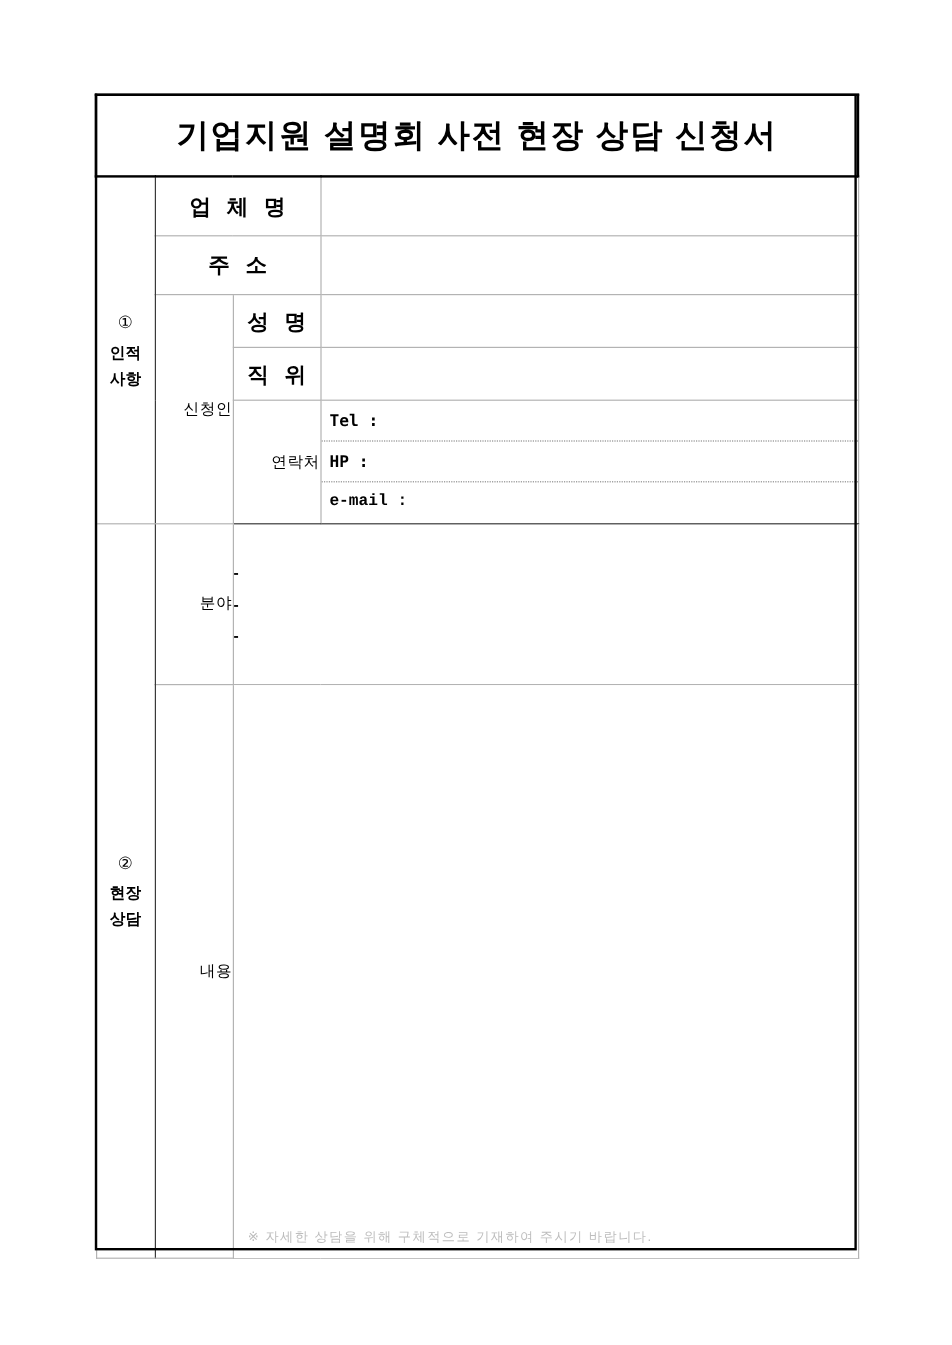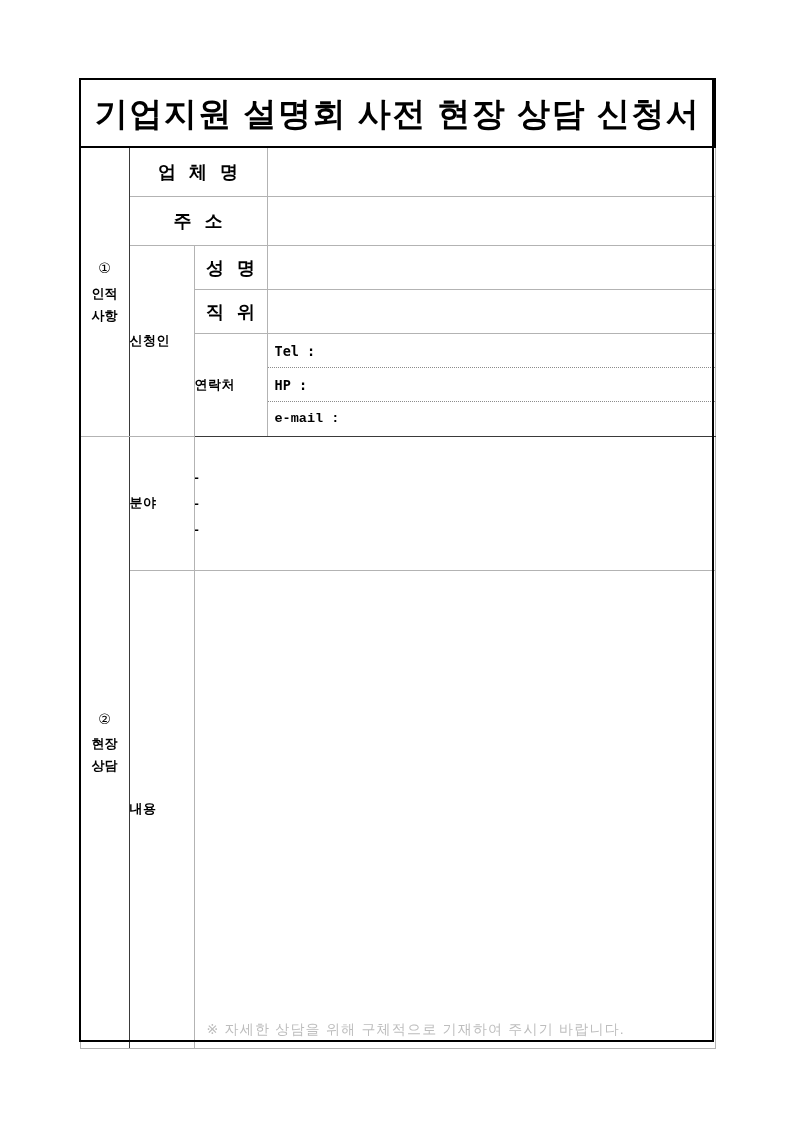--- a/index.html
+++ b/index.html
@@ -59,32 +59,32 @@
   
   .title-cell {
     height: 66px;
     text-align: center;
     border-bottom: 2px solid #000000 !important;
     border-left: 2px solid #000000 !important;
     border-right: 2px solid #000000 !important;
     border-top: 2px solid #000000 !important;
   }
   .title-text {
-    font-size: 33px;
+    font-size: 27px;
     font-weight: bold;
     letter-spacing: 1.5px;
     line-height: 1;
     display: block;
   }
 
   
   .lbl {
-    text-align: left;
+    text-align: right;
     font-size: 13px;
-    font-weight: bold;
+    font-weight: normal;
     letter-spacing: 0.5px;
     line-height: 1.55;
   }
   .lbl-wide {
     text-align: center;
     font-size: 18px;
     font-weight: bold;
     letter-spacing: 4px;
     text-indent: 4px;
   }
@@ -153,21 +153,21 @@
   }
 
   
   .content-value {
     height: 477px;
     vertical-align: bottom;
     position: relative;
     padding: 0;
   }
   .content-note {
-    font-size: 14px;
+    font-size: 11px;
     color: #bdbdbd;
     letter-spacing: 1.2px;
     padding: 0 0 36px 12px;
     white-space: nowrap;
   }
   .content-body {
     width: 100%;
     height: 100%;
   }
 </style>

